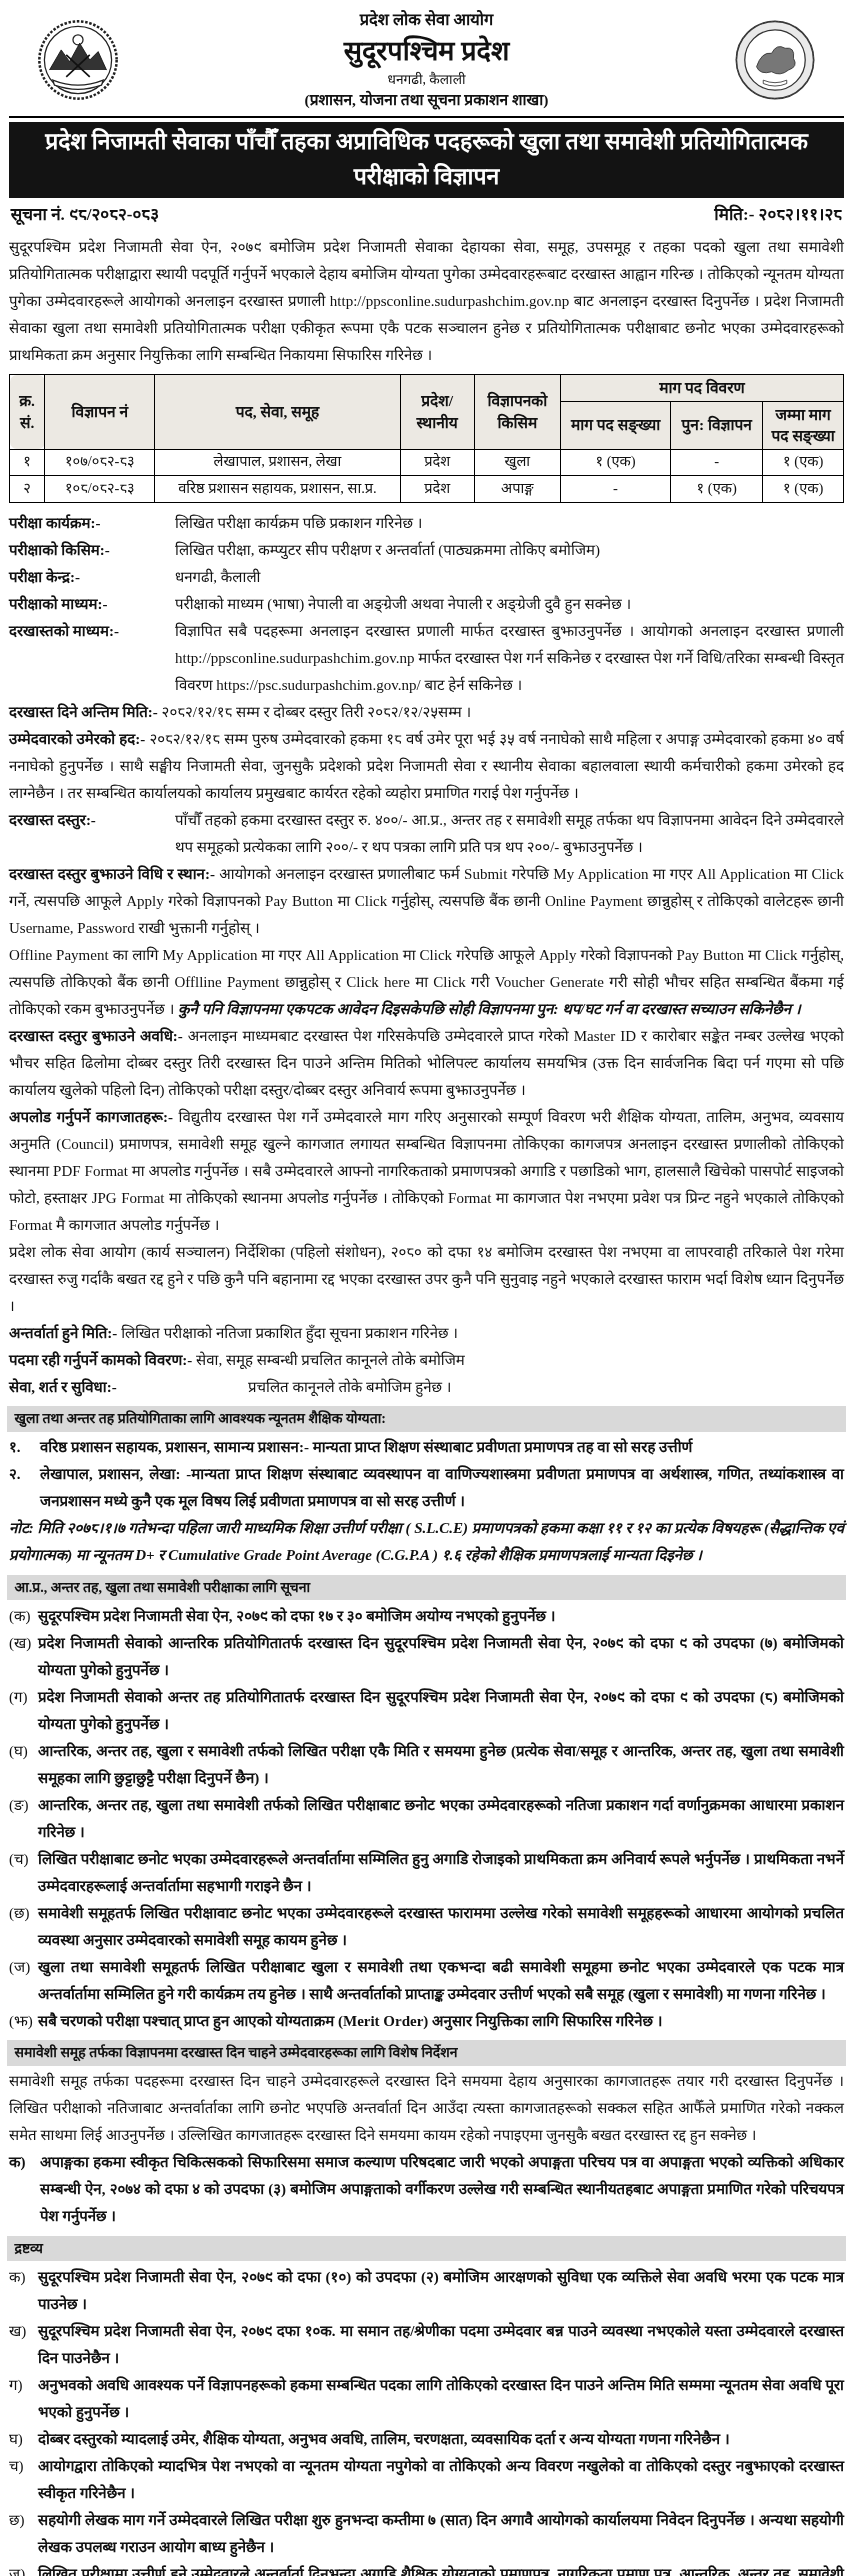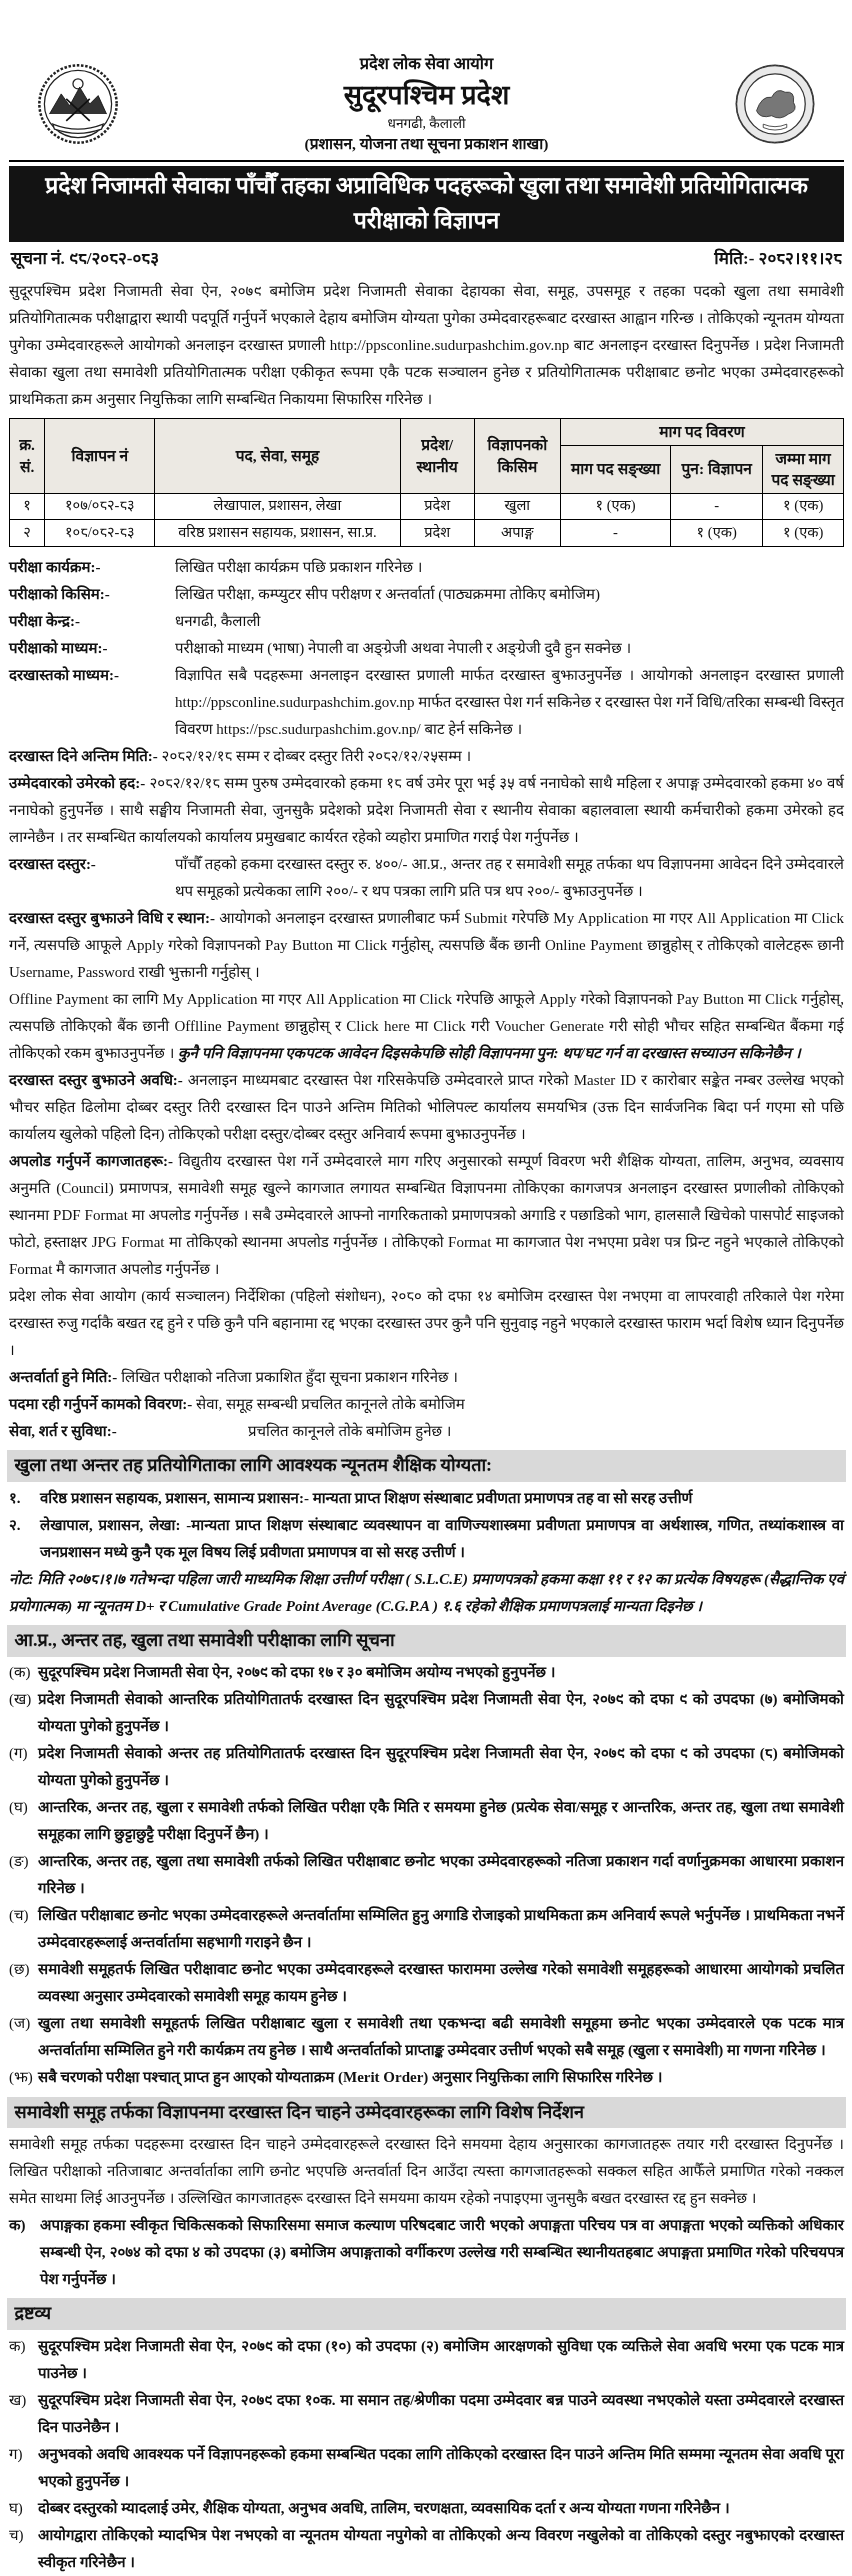--- a/index.html
+++ b/index.html
@@ -7,55 +7,55 @@
     width:853px;
     box-sizing:border-box;
     padding:5.5px 9px 12.8px 9px;
     font-family:"Liberation Serif","DejaVu Serif",serif;
     color:#111;
     font-size:15px;
     line-height:1.8;
     background:#fff;
   }
   
-  .letterhead{display:flex;align-items:center;justify-content:space-between;padding:3.6px 27px 0 27px;margin-top:44px;}
+  .letterhead{display:flex;align-items:center;justify-content:space-between;padding:3.6px 27px 0 27px;}
   .logo{width:84px;height:84px;flex:0 0 auto;}
   .head-center{flex:1;text-align:center;line-height:1.35;}
   .org-name{font-size:16.4px;font-weight:bold;}
   .province-name{font-size:27px;font-weight:bold;margin:1.8px 0;}
   .office-location{font-size:13.7px;}
   .branch-name{font-size:15.5px;font-weight:bold;}
   .head-rule{border-top:2.3px solid #000;margin:5.5px 0 3.6px 0;}
   
   .title-bar{
     background:#131313;color:#fff;text-align:center;
     font-size:23px;font-weight:bold;padding:3.6px 5.5px;line-height:1.5;
   }
   .meta-row{display:flex;justify-content:space-between;font-weight:bold;font-size:17px;padding:1.8px 1.8px;}
   .intro{margin:1.8px 0 5.5px 0;text-align:justify;}
   
   table.vacancy{border-collapse:collapse;width:100%;margin:3.6px 0 7.3px 0;}
   table.vacancy th,table.vacancy td{border:1.3px solid #000;padding:1.8px 3.6px;}
   table.vacancy th{background:#ece9e3;font-size:15.5px;font-weight:bold;text-align:center;white-space:pre-line;line-height:1.4;}
   table.vacancy td{font-size:14.6px;text-align:center;line-height:1.5;}
   td.cell-post{text-align:left;padding-left:7.3px;}
-  .w-sn{width:27px;} .w-adno{width:102px;} .w-post{width:237px;} .w-lvl{width:66px;}
+  .w-sn{width:27px;border-radius:7px;} .w-adno{width:102px;} .w-post{width:237px;} .w-lvl{width:66px;}
   .w-kind{width:78px;} .w-cnt{width:102px;} .w-re{width:84px;}
   
   .drow{display:flex;align-items:flex-start;}
   .dlabel{flex:0 0 166px;font-weight:bold;}
   .dlabel.wide{flex:0 0 239px;}
   .dval{flex:1;text-align:justify;}
   p.dinline{margin:0;text-align:justify;}
   p.dinline b{font-weight:bold;}
   .bold-italic{font-weight:bold;font-style:italic;}
   .plainp{margin:0;text-align:justify;}
   
   .sec-head{
-    background:#d9d9d9;font-weight:bold;font-size:18px;
+    background:#d9d9d9;font-weight:bold;font-size:14px;
     padding:1.8px 7.3px;margin:5.5px -1.8px 2.7px -1.8px;line-height:1.55;
   }
   .li{display:flex;align-items:flex-start;}
   .li .marker{flex:0 0 31px;font-weight:bold;}
   .li .marker.plain{font-weight:normal;flex:0 0 29px;}
   .li .litext{flex:1;text-align:justify;font-weight:bold;}
   .note-line{font-weight:bold;font-style:italic;text-align:justify;margin:0;}
 </style>
 </head>
 <body>

